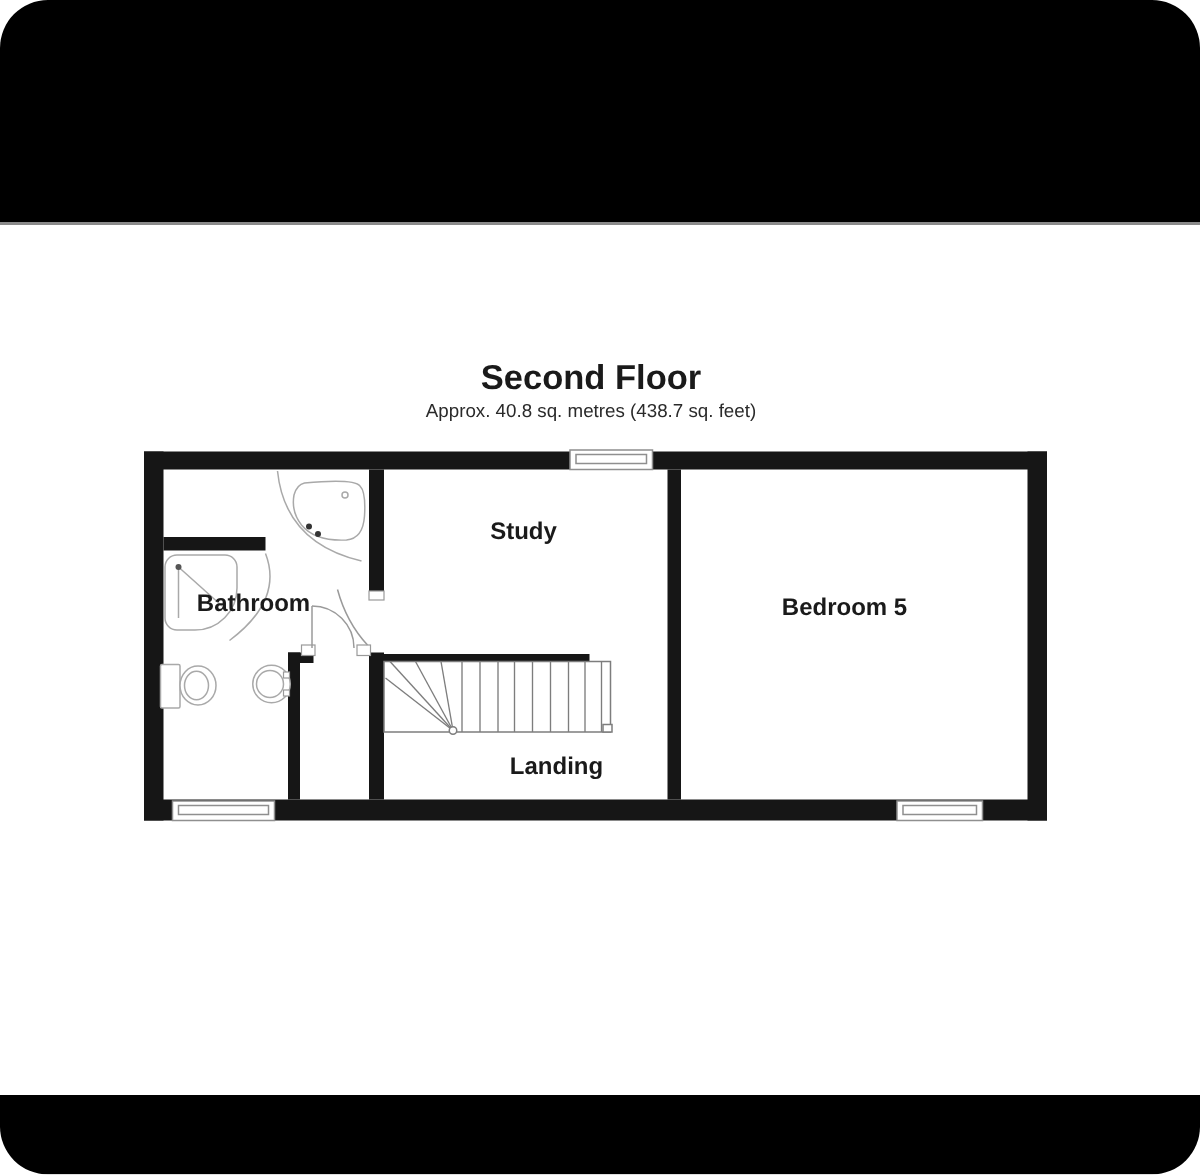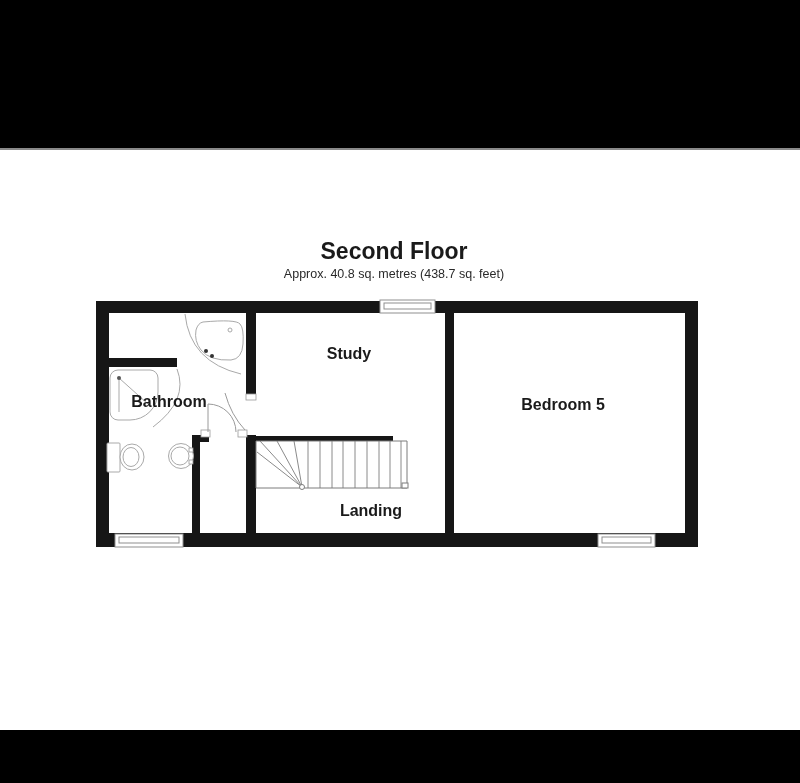--- a/index.html
+++ b/index.html
@@ -1,17 +1,17 @@
 <!DOCTYPE html>
 <html><head>
 <meta charset="utf-8">
 <style>
   html,body{margin:0;padding:0;background:#ffffff;}
   .page{position:relative;width:800px;height:783px;background:#ffffff;overflow:hidden;
-        font-family:"Liberation Sans",sans-serif;}
+        font-family:"Liberation Sans",sans-serif;border-radius:32px;}
   svg{display:block}
   .title-text{font-family:"Liberation Sans",sans-serif;font-weight:bold;font-size:23px;fill:#1a1a1a;}
   .subtitle-text{font-family:"Liberation Sans",sans-serif;font-size:12.5px;fill:#2a2a2a;}
   .room-label{font-family:"Liberation Sans",sans-serif;font-weight:bold;font-size:16px;fill:#1a1a1a;}
   .wall{fill:#161616;}
   .fixture{stroke:#a9a9a9;fill:#ffffff;stroke-width:1;}
   .fixline{stroke:#a9a9a9;fill:none;stroke-width:1;}
   .stair{stroke:#7d7d7d;fill:#ffffff;stroke-width:1;}
   .stairline{stroke:#7d7d7d;fill:none;stroke-width:0.9;}
   .doorline{stroke:#9a9a9a;fill:none;stroke-width:1;}

